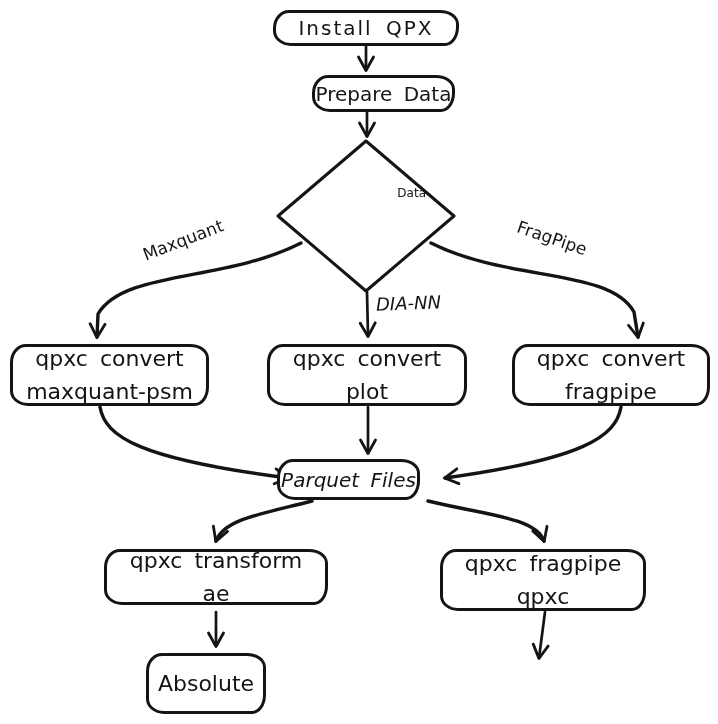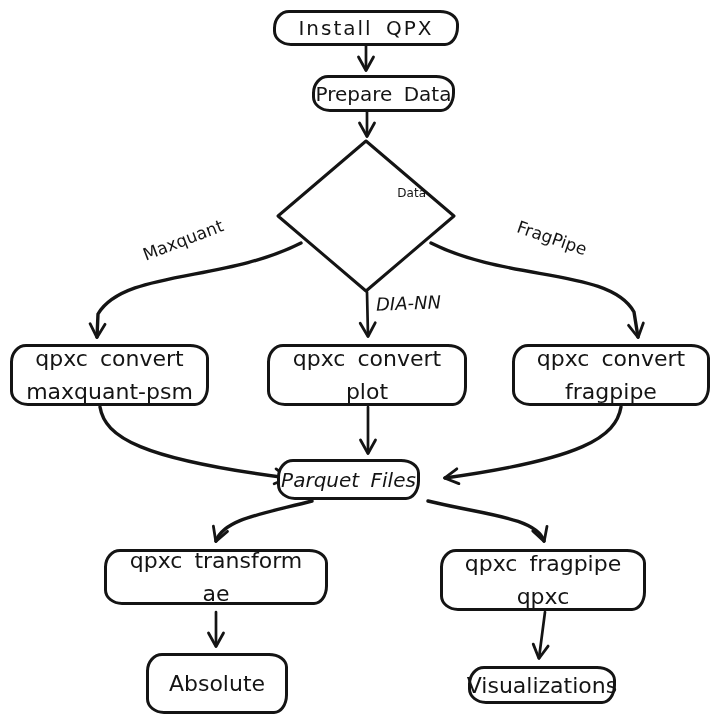--- a/index.html
+++ b/index.html
@@ -122,21 +122,18 @@
   <div class="node" style="left:104px; top:549px; width:224px; height:56px;">
     <span class="ln">qpxc transform</span>
     <span class="ln">ae</span>
   </div>
 
   <div class="node" style="left:440px; top:549px; width:206px; height:62px;">
     <span class="ln">qpxc fragpipe</span>
     <span class="ln">qpxc</span>
   </div>
 
-  <div class="node" style="left:146px; top:653px; width:142px; height:61px;">
+  <div class="node" style="left:146px; top:653px; width:120px; height:61px;">
     <span class="ln">Absolute</span>
   </div>
 
-  <div class="node" style="left:468px; top:666px; width:148px; height:38px;">
-    <span class="ln">Visualizations</span>
-  </div>
 
 </div>
 
 </body></html>

